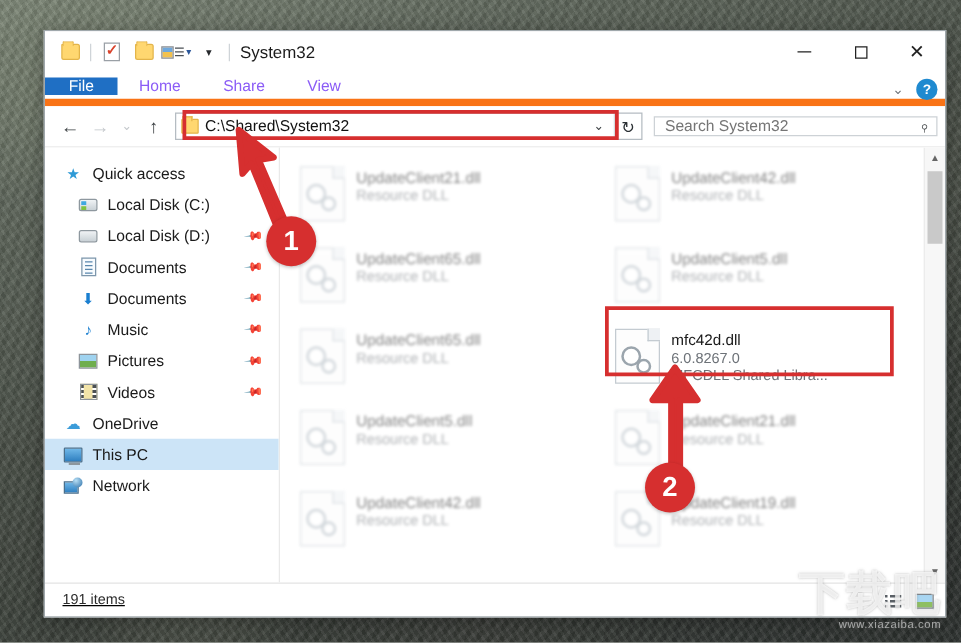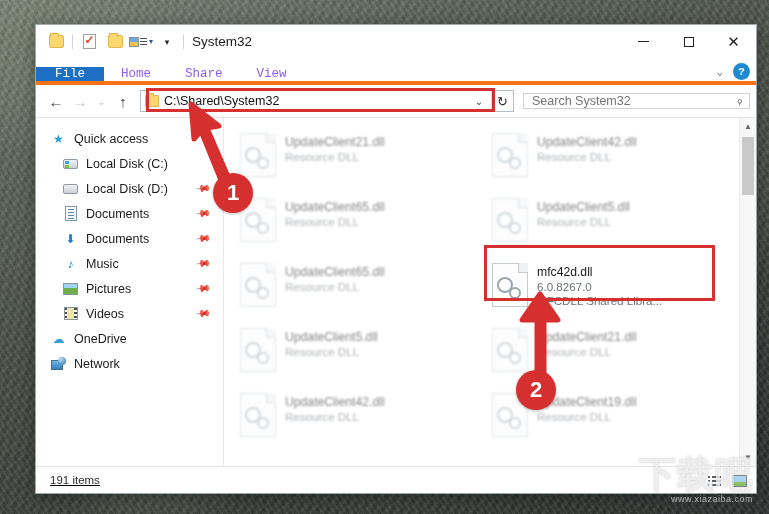--- a/index.html
+++ b/index.html
@@ -117,24 +117,23 @@
     font-size: 12px; color: #222;
   }
   .minbar { width: 11px; height: 1px; background: #222; }
   .maxbox { width: 10px; height: 10px; border: 1px solid #222; }
   .xmark { font-size: 15px; line-height: 1; font-weight: 300; }
 
   
   .ribbon {
     height: 27px; flex: none;
     background: #ffffff;
-    border-bottom: 4px solid #f97316;
-    display: flex; align-items: flex-end;
-    position: relative;
-    font-family: Liberation Mono, monospace;
+    border-bottom: 6px solid #f97316;
+    display: flex; align-items: center;
+    position: relative;
   }
   .tab {
     padding: 0 17px;
     display: flex; align-items: center;
     font-size: 12.5px; color: #8b5cf6;
   }
   .tab.file {
     background: #1f6fc4; color: #fff;
     padding: 0 19px;
   }
@@ -601,20 +600,26 @@
         <span class="nico">
             <span class="ic-vid"></span>
           </span>
         <span>Videos</span>
         <span class="pin">📌</span>
       </div>
       <div class="navitem">
         <span class="nico ic-cloud">☁</span>
         <span>OneDrive</span>
       </div>
+      <div class="navitem selected">
+        <span class="nico">
+            <span class="ic-pc"></span>
+          </span>
+        <span>This PC</span>
+      </div>
       <div class="navitem">
         <span class="nico">
             <span class="ic-net"></span>
           </span>
         <span>Network</span>
       </div>
     </div>
 
     <div class="content">
       <div class="filegrid">

